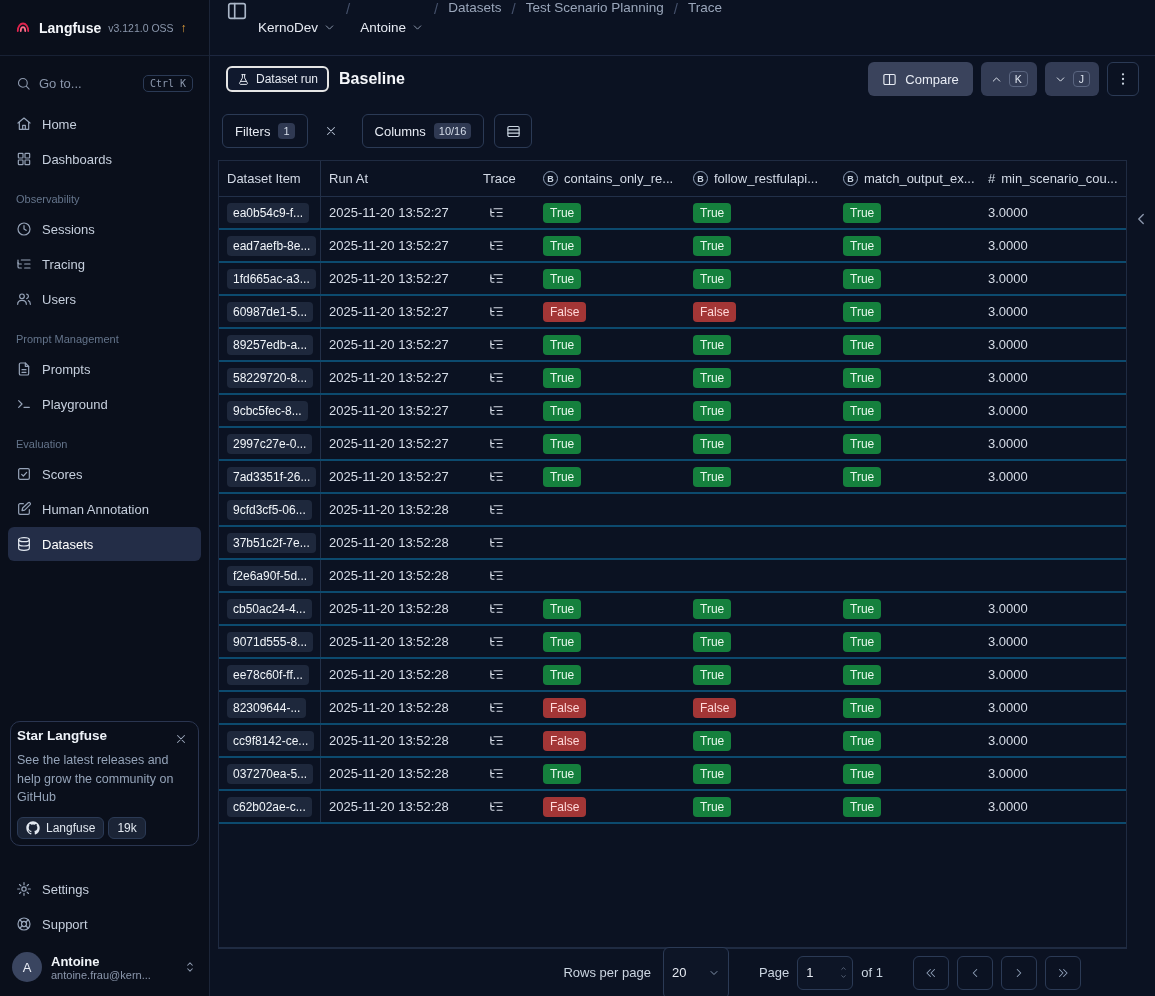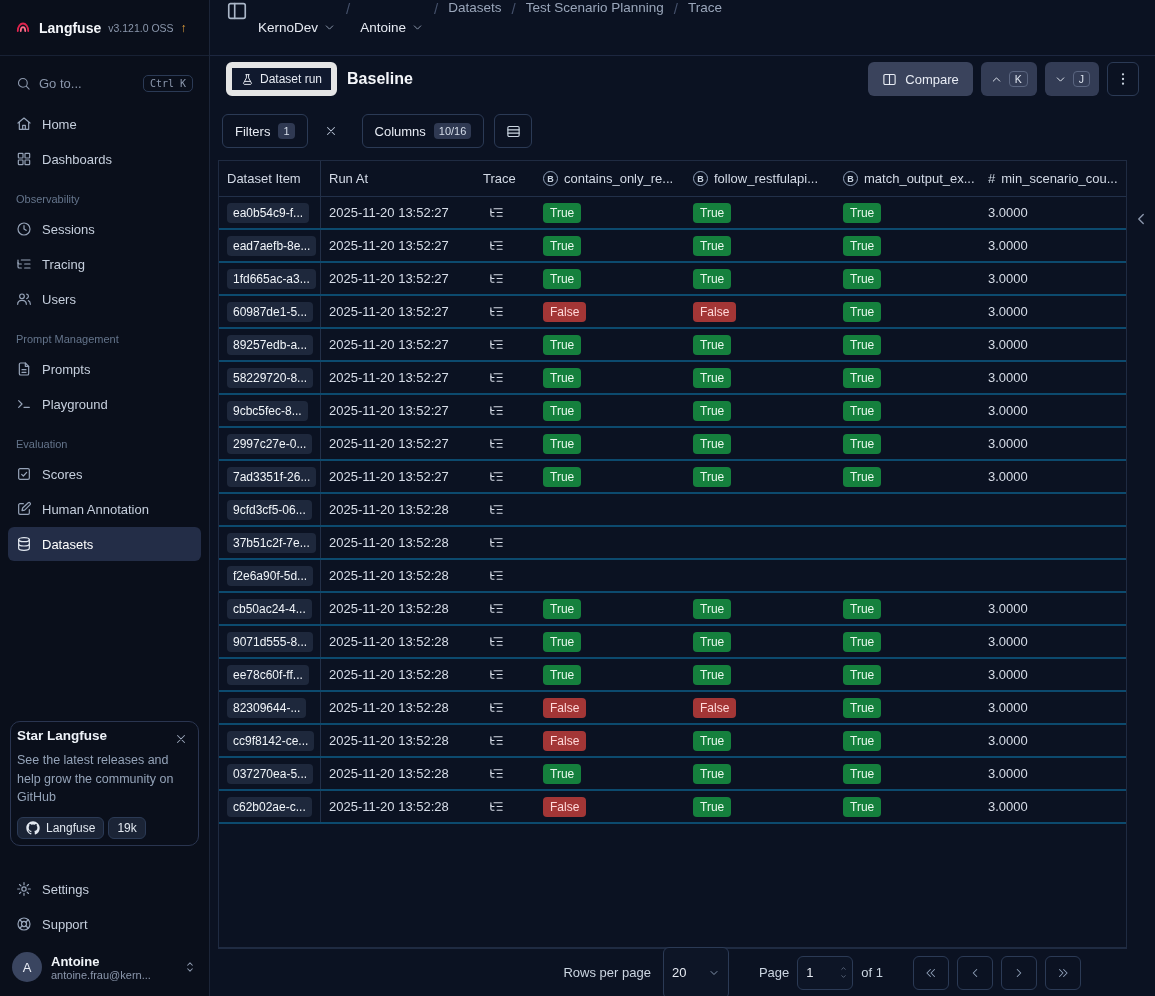--- a/index.html
+++ b/index.html
@@ -43,21 +43,21 @@
   
   .main { flex:1; display:flex; flex-direction:column; background:#0b1222; position:relative; min-width:0; }
   .breadcrumb-bar { height:56px; display:flex; gap:10px; padding:0 16px; border-bottom:1px solid #1d2740; }
   .panel-btn { color:#aab6c8; width:22px; height:22px; cursor:pointer; }
   .crumb { display:flex; align-items:center; gap:5px; color:#e6eaf2; font-size:13.5px; cursor:pointer; }
   .crumb .icon { width:13px; height:13px; color:#8b97ac; }
   .crumb-link { color:#9aa6ba; font-size:13.5px; cursor:pointer; }
   .crumb-sep { color:#44506a; font-size:15px; }
 
   .page-header { height:46px; display:flex; align-items:center; gap:10px; padding:0 16px; }
-  .run-badge { display:flex; align-items:center; gap:6px; border:6px solid #e5e5e5; background:#10192e; border-radius:6px; padding:4px 9px; font-size:12px; color:#e6eaf2; }
+  .run-badge { display:flex; align-items:center; gap:6px; border:2px solid #e5e5e5; background:#10192e; border-radius:6px; padding:4px 9px; font-size:12px; color:#e6eaf2; }
   .run-badge .icon { width:13px; height:13px; }
   .page-title { font-size:16px; font-weight:bold; color:#f4f6fa; }
   .header-actions { margin-left:auto; display:flex; align-items:center; gap:8px; }
   .compare-btn { display:flex; align-items:center; gap:8px; background:#3a435c; border:none; color:#e8ecf4; font-size:13px; height:34px; padding:0 14px; border-radius:6px; cursor:pointer; font-family:inherit; }
   .nav-key-btn { display:flex; align-items:center; gap:6px; background:#333c55; border:none; color:#dfe5ef; height:34px; padding:0 9px; border-radius:6px; cursor:pointer; }
   .nav-key-btn .icon { width:13px; height:13px; }
   .keycap { border:1px solid #5a6580; border-radius:4px; font-size:10.5px; padding:1px 5px; }
   .kebab-btn { width:32px; height:34px; display:flex; align-items:center; justify-content:center; background:transparent; border:1px solid #2b3a55; border-radius:6px; color:#cbd5e1; cursor:pointer; }
 
   .content { flex:1; display:flex; flex-direction:column; padding:6px 28px 0 8px; position:relative; min-height:0; }

